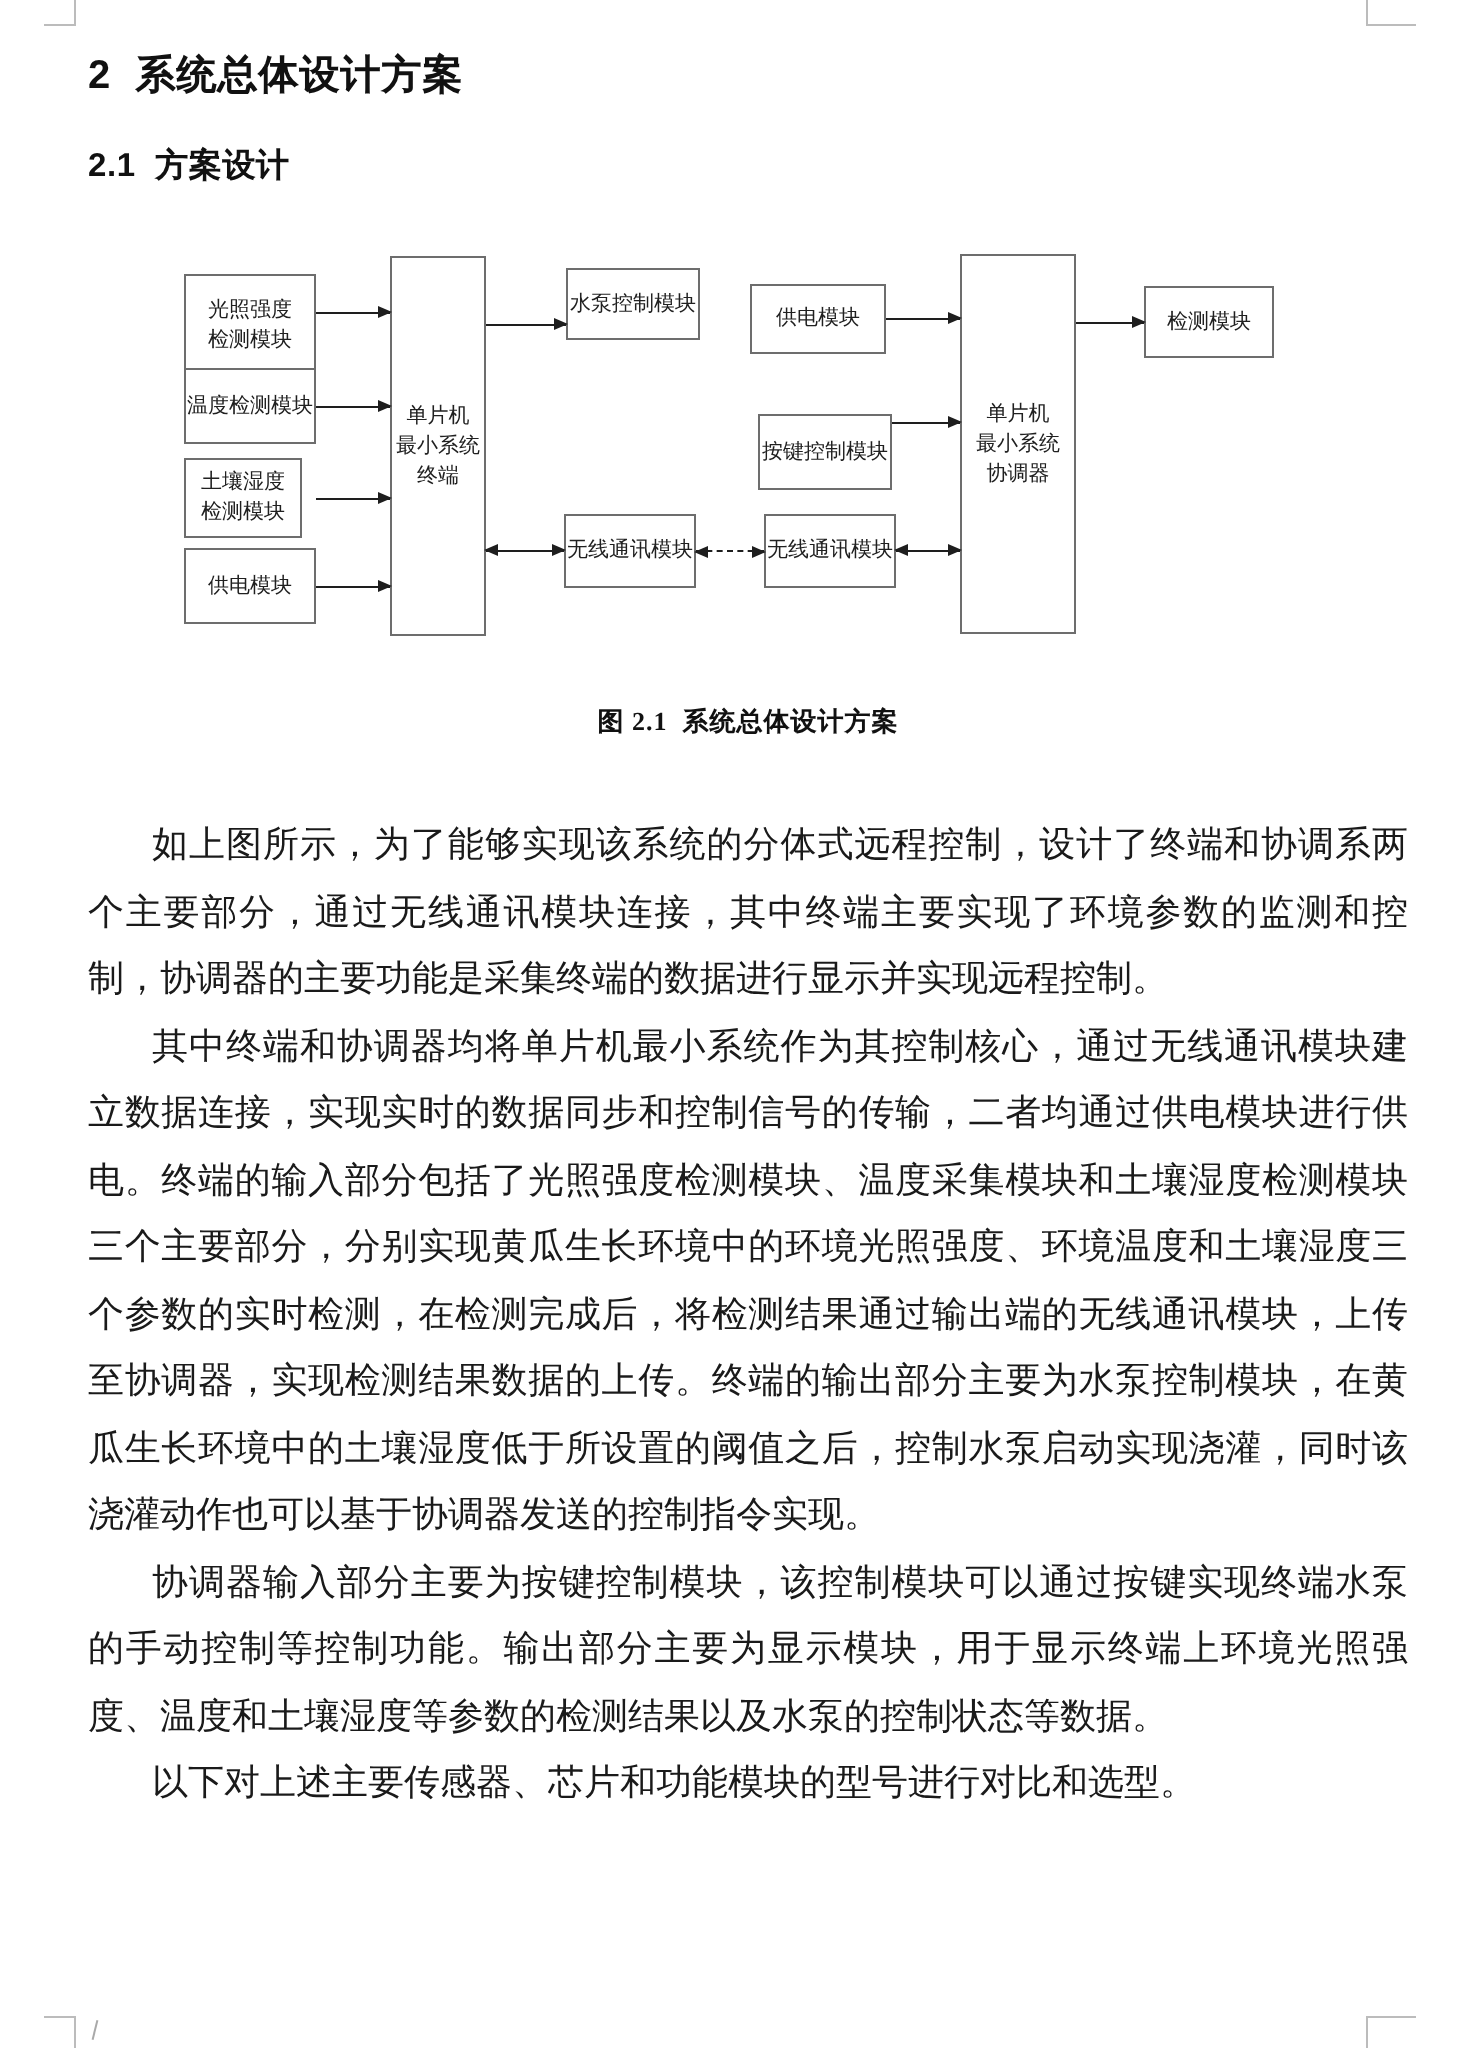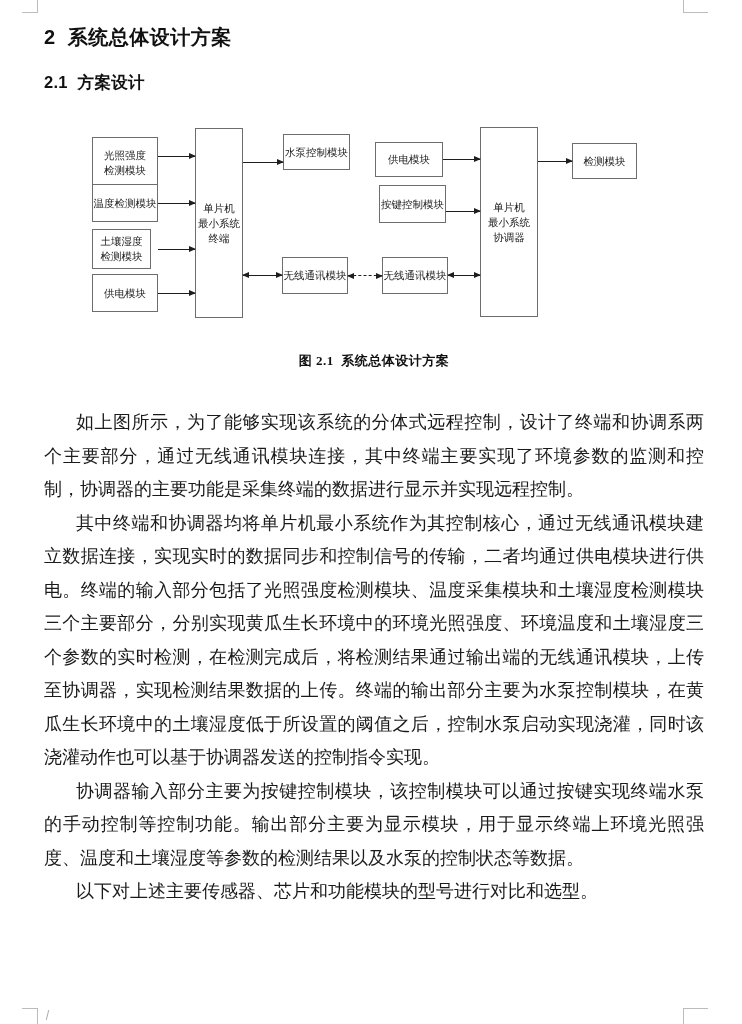--- a/index.html
+++ b/index.html
@@ -86,21 +86,21 @@
 
       <div class="dbox" style="left:110px; top:3px;  width:48px; height:190px;">单片机
 最小系统
 终端</div>
 
       <div class="dbox" style="left:198px; top:9px;  width:67px; height:36px;">水泵控制模块</div>
       <div class="dbox" style="left:197px; top:132px; width:66px; height:37px;">无线通讯模块</div>
 
       <div class="dbox" style="left:297px; top:132px; width:66px; height:37px;">无线通讯模块</div>
       <div class="dbox" style="left:290px; top:17px;  width:68px; height:35px;">供电模块</div>
-      <div class="dbox" style="left:294px; top:60px;  width:67px; height:38px;">按键控制模块</div>
+      <div class="dbox" style="left:294px; top:82px;  width:67px; height:38px;">按键控制模块</div>
       <div class="dbox" style="left:395px; top:2px;   width:58px; height:190px;">单片机
 最小系统
 协调器</div>
       <div class="dbox" style="left:487px; top:18px;  width:65px; height:36px;">检测模块</div>
 
       <div class="arr" style="left:73px;  top:31px;  width:37px;"></div>
       <div class="arr" style="left:73px;  top:78px;  width:37px;"></div>
       <div class="arr" style="left:73px;  top:124px; width:37px;"></div>
       <div class="arr" style="left:73px;  top:168px; width:37px;"></div>
       <div class="arr" style="left:158px; top:37px;  width:40px;"></div>

